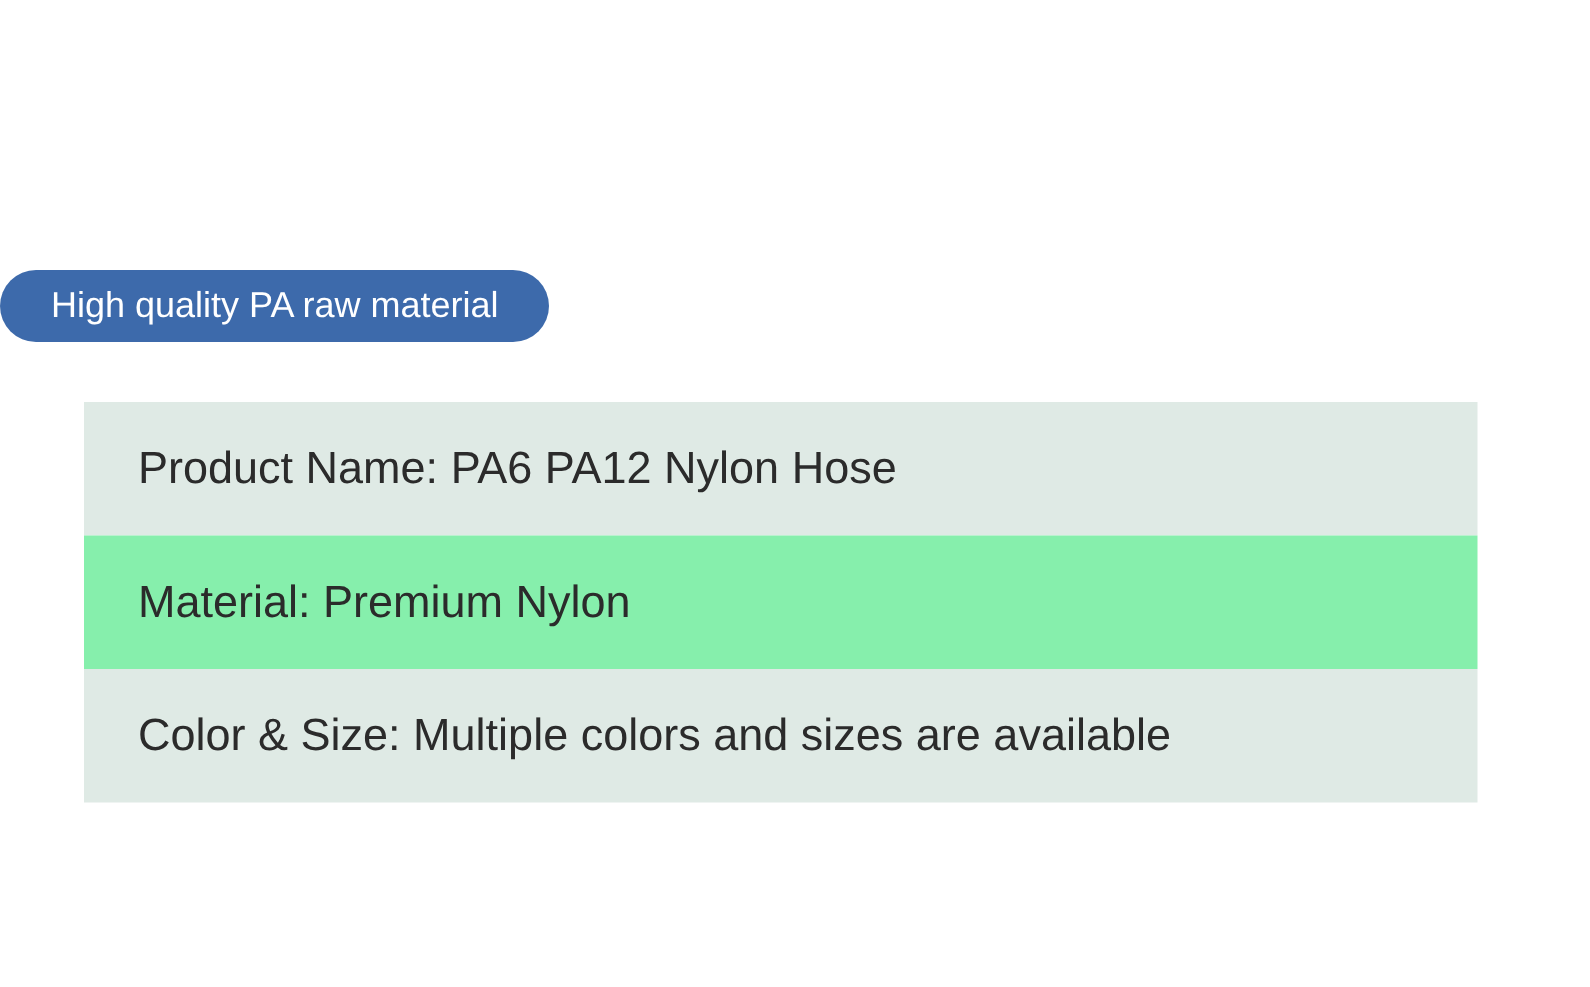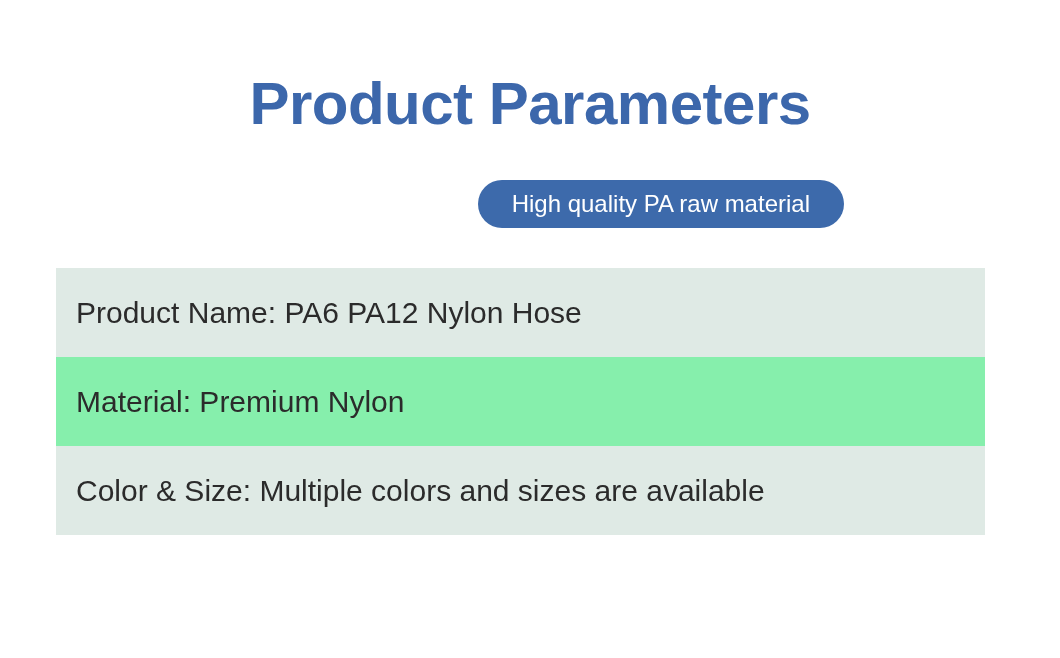--- a/index.html
+++ b/index.html
@@ -31,21 +31,21 @@
     letter-spacing: -0.5px;
     line-height: 1.05;
     white-space: nowrap;
   }
   .badge-wrap {
     position: absolute;
     top: 180px;
     left: 0;
     width: 844px;
     display: flex;
-    justify-content: flex-end;
+    justify-content: flex-start;
   }
   .badge {
     display: inline-flex;
     align-items: center;
     justify-content: center;
     height: 48px;
     padding: 0 34px;
     border-radius: 24px;
     background: #3d6aab;
     color: #ffffff;
@@ -57,41 +57,40 @@
     position: absolute;
     top: 268px;
     left: 56px;
     width: 929px;
   }
   .spec-row {
     height: 89px;
     display: flex;
     align-items: center;
     box-sizing: border-box;
-    padding-left: 20px;
+    padding-left: 36px;
   }
   .spec-row.shaded {
     background: #dfeae5;
   }
   .spec-row.plain {
     background: #86efac;
   }
   .spec-text {
     font-size: 30px;
     color: #2b2b2b;
     line-height: 1.2;
     white-space: nowrap;
   }
 </style>
 </head>
 <body>
 
 <div class="page">
 
-  <div class="title">Product Parameters</div>
 
   <div class="badge-wrap">
     <div class="badge">High quality PA raw material</div>
   </div>
 
   <div class="spec-table">
 
     <div class="spec-row shaded">
       <span class="spec-text">Product Name: PA6 PA12 Nylon Hose</span>
     </div>

